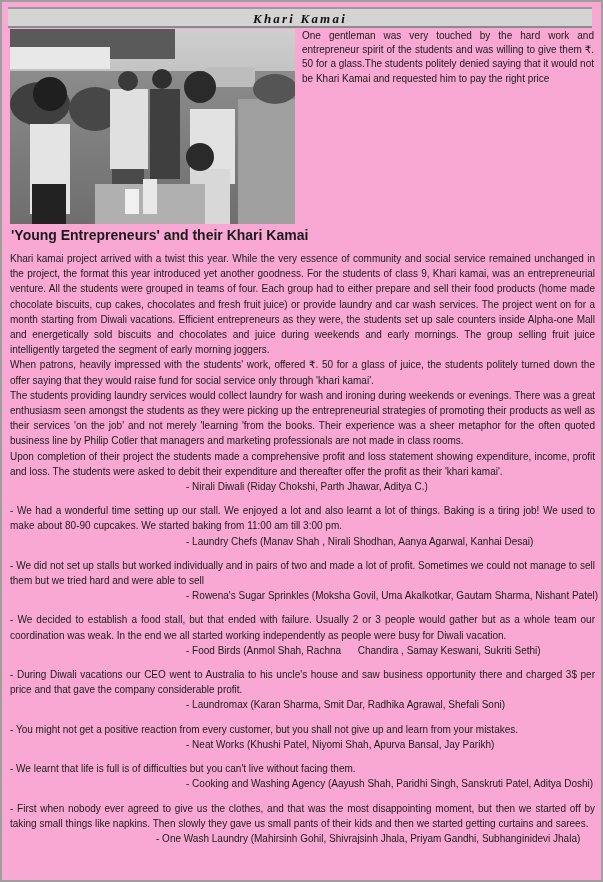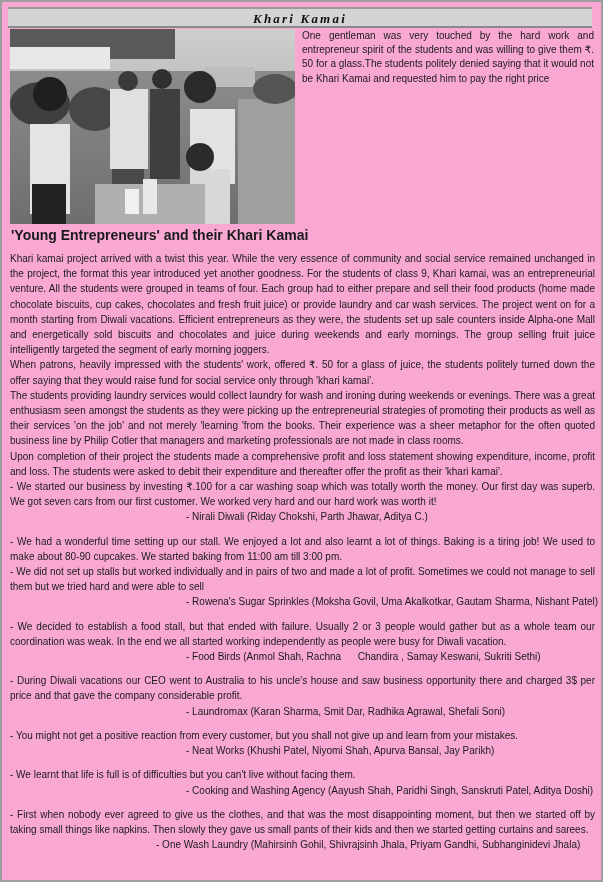--- a/index.html
+++ b/index.html
@@ -102,25 +102,25 @@
     <p>One gentleman was very touched by the hard work and entrepreneur spirit of the students and was willing to give them ₹. 50 for a glass.The students politely denied saying that it would not be Khari Kamai and requested him to pay the right price</p>
   </div>
 
   <div class="body">
     <p>Khari kamai project arrived with a twist this year. While the very essence of community and social service remained unchanged in the project, the format this year introduced yet another goodness. For the students of class 9, Khari kamai, was an entrepreneurial venture. All the students were grouped in teams of four. Each group had to either prepare and sell their food products (home made chocolate biscuits, cup cakes, chocolates and fresh fruit juice) or provide laundry and car wash services. The project went on for a month starting from Diwali vacations. Efficient entrepreneurs  as they were, the students set up sale counters inside Alpha-one Mall and energetically sold biscuits and chocolates and juice during weekends and early mornings. The group selling fruit juice intelligently targeted the segment of early morning joggers.</p>
     <p>When patrons, heavily impressed with the students' work, offered ₹. 50 for a glass of juice, the students politely turned down the offer saying that they would raise fund for social service only through 'khari kamai'.</p>
     <p>The students providing laundry services would collect laundry for wash and ironing during weekends or evenings. There was a great enthusiasm seen amongst the students as they were picking up the entrepreneurial strategies of promoting their products as well as their services 'on the job' and not merely 'learning 'from the books. Their experience was a sheer metaphor for the often quoted business line by Philip Cotler that managers and marketing professionals are not made in class rooms.</p>
     <p>Upon completion of their project the students made a comprehensive profit and loss statement showing expenditure, income, profit and loss. The students were asked to debit their expenditure and thereafter offer the profit as their 'khari kamai'.</p>
 
     <div class="quote">
-      <p class="q">-  We started our business by investing ₹.100 for a car washing soap which was totally worth the money. Our first day was superb. We got seven cars from our first customer. We worked very hard and our hard work was worth it!</p>
       <p class="by">- Nirali Diwali (Riday Chokshi, Parth Jhawar, Aditya C.)</p>
     </div>
     <div class="quote">
       <p class="q">-  We had a wonderful time setting up our stall. We enjoyed a lot and also learnt a lot of things. Baking is a tiring job! We used to make about 80-90 cupcakes. We started baking from 11:00 am till 3:00 pm.</p>
+      <p class="by">- Laundry Chefs (Manav Shah , Nirali Shodhan, Aanya Agarwal, Kanhai Desai)</p>
     </div>
     <div class="quote">
       <p class="q">-  We did not set up stalls but worked individually and in pairs of two and made a lot of profit. Sometimes we could not manage to sell them but we tried hard and were able to sell</p>
       <p class="by">- Rowena's Sugar Sprinkles (Moksha Govil, Uma Akalkotkar, Gautam Sharma, Nishant Patel)</p>
     </div>
     <div class="quote">
       <p class="q">-  We decided to establish a food stall, but that ended with failure. Usually 2 or 3 people would gather but as a whole team our coordination was weak. In the end we all started working independently as people were busy for Diwali vacation.</p>
       <p class="by" style="white-space:pre;">- Food Birds (Anmol Shah, Rachna      Chandira , Samay Keswani, Sukriti Sethi)</p>
     </div>
     <div class="quote">

